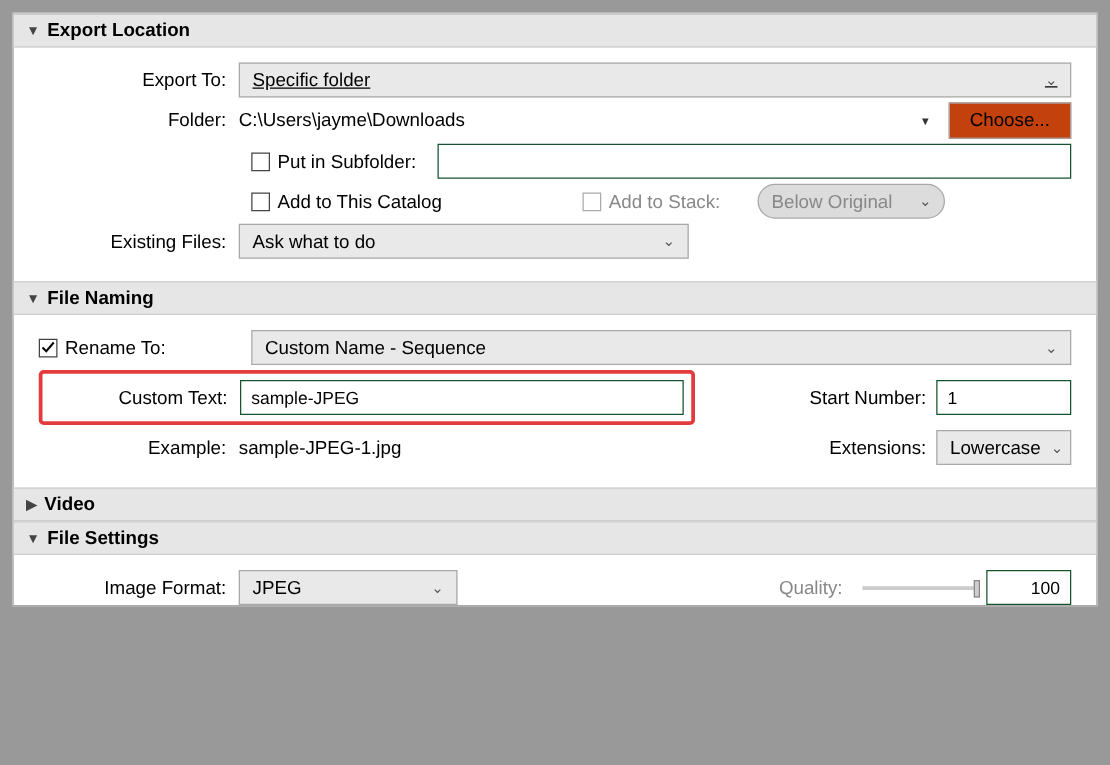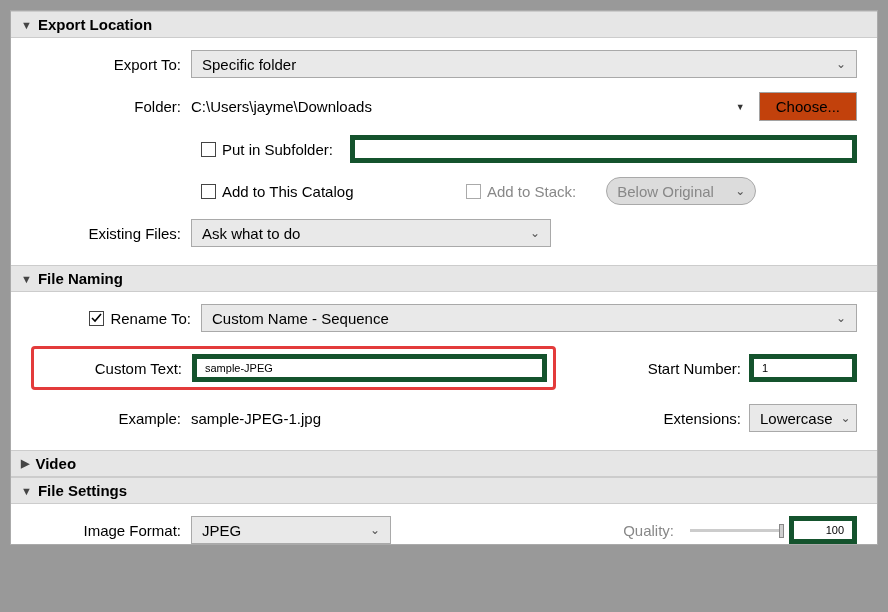--- a/index.html
+++ b/index.html
@@ -28,21 +28,21 @@
     align-items: center;
     gap: 6px;
   }
   .tri { font-size: 11px; color: #444; }
   .section-body {
     padding: 12px 20px 18px 20px;
   }
   .row {
     display: flex;
     align-items: center;
-    margin-bottom: 14px;
+    margin-bottom: 4px;
   }
   .row:last-child { margin-bottom: 0; }
   .label {
     width: 160px;
     text-align: right;
     padding-right: 10px;
     font-size: 15px;
   }
   .select {
     background: #e9e9e9;
@@ -50,26 +50,26 @@
     height: 28px;
     display: flex;
     align-items: center;
     justify-content: space-between;
     padding: 0 10px;
     font-size: 15px;
   }
   .select .chev { color: #555; font-size: 12px; margin-left: 8px; }
   .text-input {
     background: #fff;
-    border: 5px solid #14532d;
+    border: 1px solid #14532d;
     height: 28px;
     display: flex;
     align-items: center;
     padding: 0 8px;
-    font-size: 11px;
+    font-size: 14px;
   }
   .btn {
     background: #c2410c;
     border: 1px solid #a2a2a2;
     padding: 5px 16px;
     font-size: 15px;
     height: 29px;
     display: flex;
     align-items: center;
   }
@@ -119,21 +119,21 @@
 <div class="panel">
 
   <div class="section-header">
     <span class="tri">▼</span>
     <span>Export Location</span>
   </div>
   <div class="section-body">
 
     <div class="row">
       <div class="label">Export To:</div>
-      <div class="select" style="flex:1;">
+      <div class="select" style="flex:1;text-decoration:underline;">
         <span>Specific folder</span>
         <span class="chev">⌄</span>
       </div>
     </div>
 
     <div class="row">
       <div class="label">Folder:</div>
       <div style="flex:1; font-size:15px;">C:\Users\jayme\Downloads</div>
       <div class="path-tri">▼</div>
       <div class="btn">Choose...</div>
@@ -172,21 +172,21 @@
 
   </div>
 
   <div class="section-header">
     <span class="tri">▼</span>
     <span>File Naming</span>
   </div>
   <div class="section-body">
 
     <div class="row">
-      <div style="width:170px; display:flex; justify-content:flex-end; padding-right:10px;">
+      <div style="width:170px; display:flex; justify-content:flex-start; padding-right:10px;">
         <div class="check-label">
           <span class="checkbox">
             <svg width="11" height="11" viewBox="0 0 11 11">
                 <path d="M1 5 L4 8 L10 1" stroke="#000" stroke-width="1.6" fill="none"></path>
               </svg>
           </span>
           <span>Rename To:</span>
         </div>
       </div>
       <div class="select" style="flex:1;">
@@ -226,21 +226,21 @@
     <span>Video</span>
   </div>
 
   <div class="section-header">
     <span class="tri">▼</span>
     <span>File Settings</span>
   </div>
   <div class="section-body" style="padding-bottom:0;">
     <div class="row" style="margin-bottom:0;">
       <div class="label">Image Format:</div>
-      <div class="select" style="width:200px;">
+      <div class="select" style="width:175px;">
         <span>JPEG</span>
         <span class="chev">⌄</span>
       </div>
       <div style="flex:1;"></div>
       <div class="disabled-text" style="font-size:15px; margin-right:16px;">Quality:</div>
       <div class="slider-track">
         <div class="slider-thumb"></div>
       </div>
       <div class="text-input" style="width:68px; margin-left:9px; justify-content:flex-end;">
         <span>100</span>

